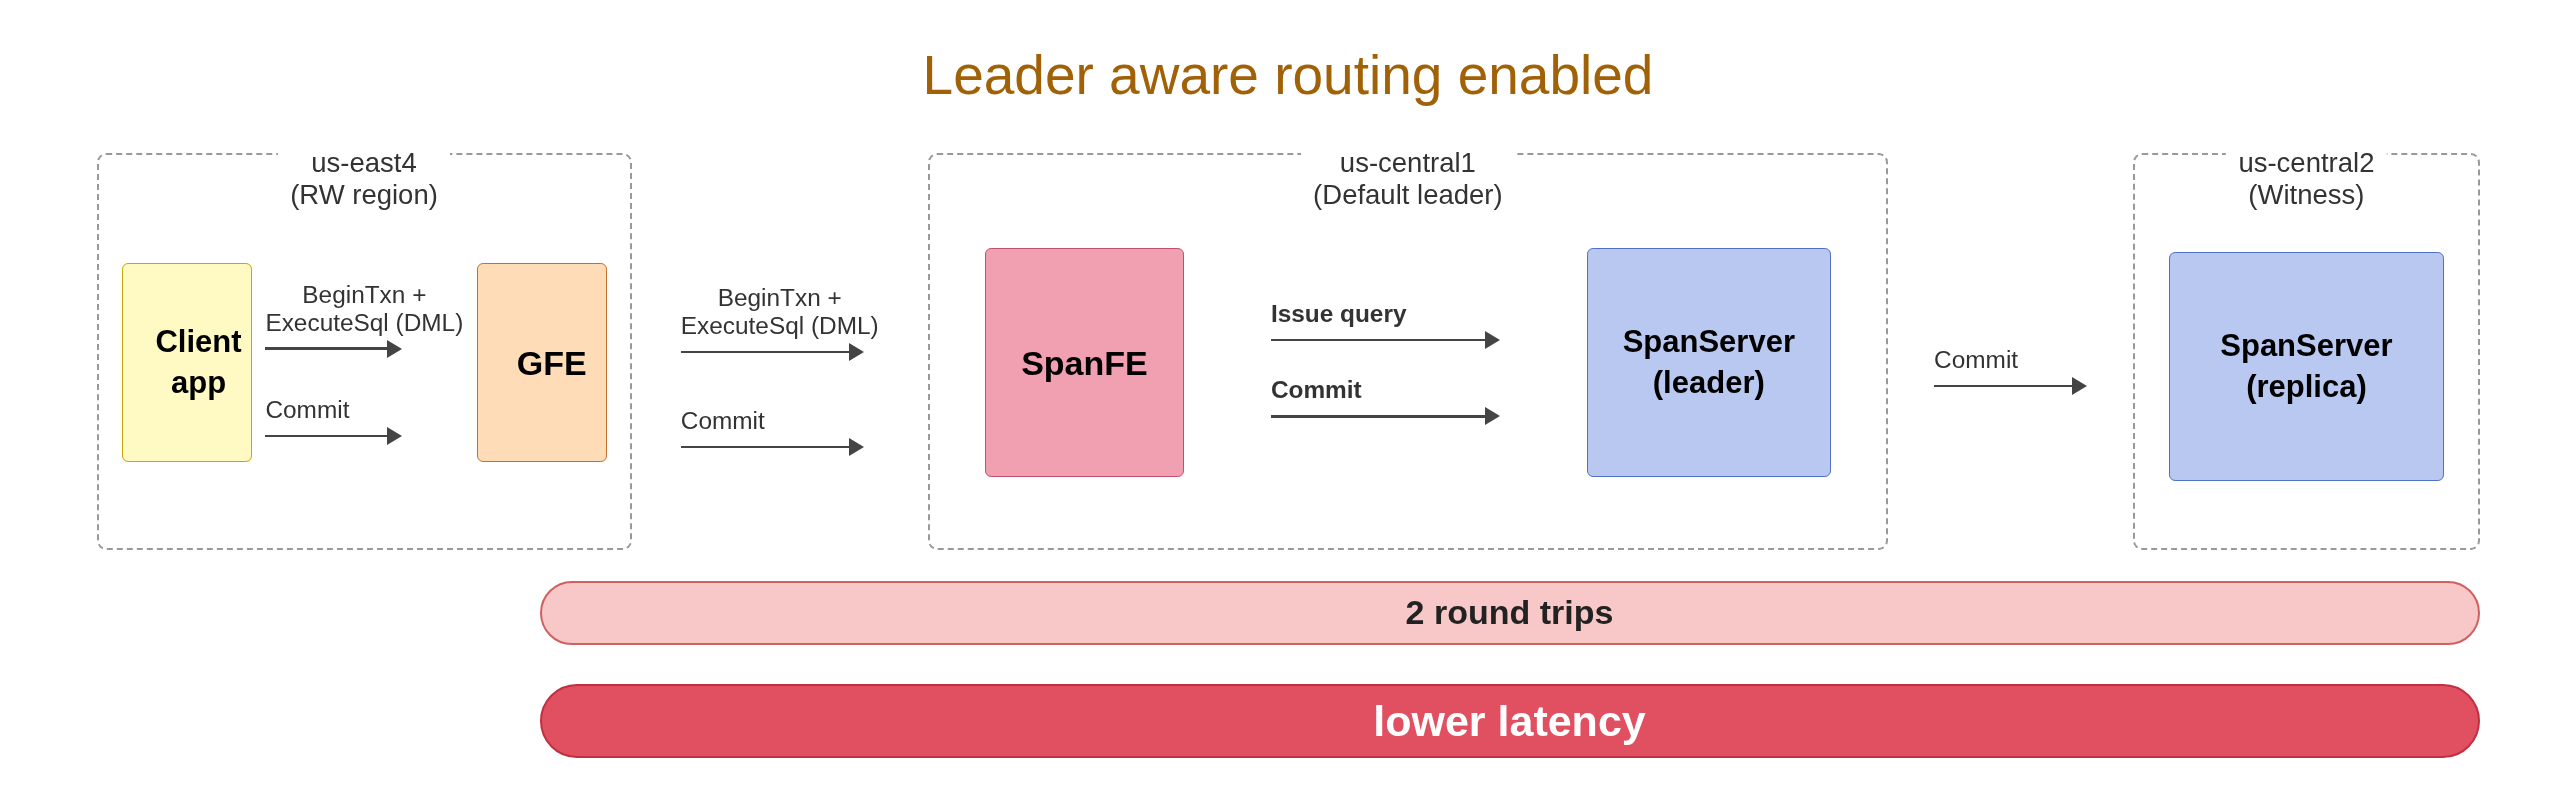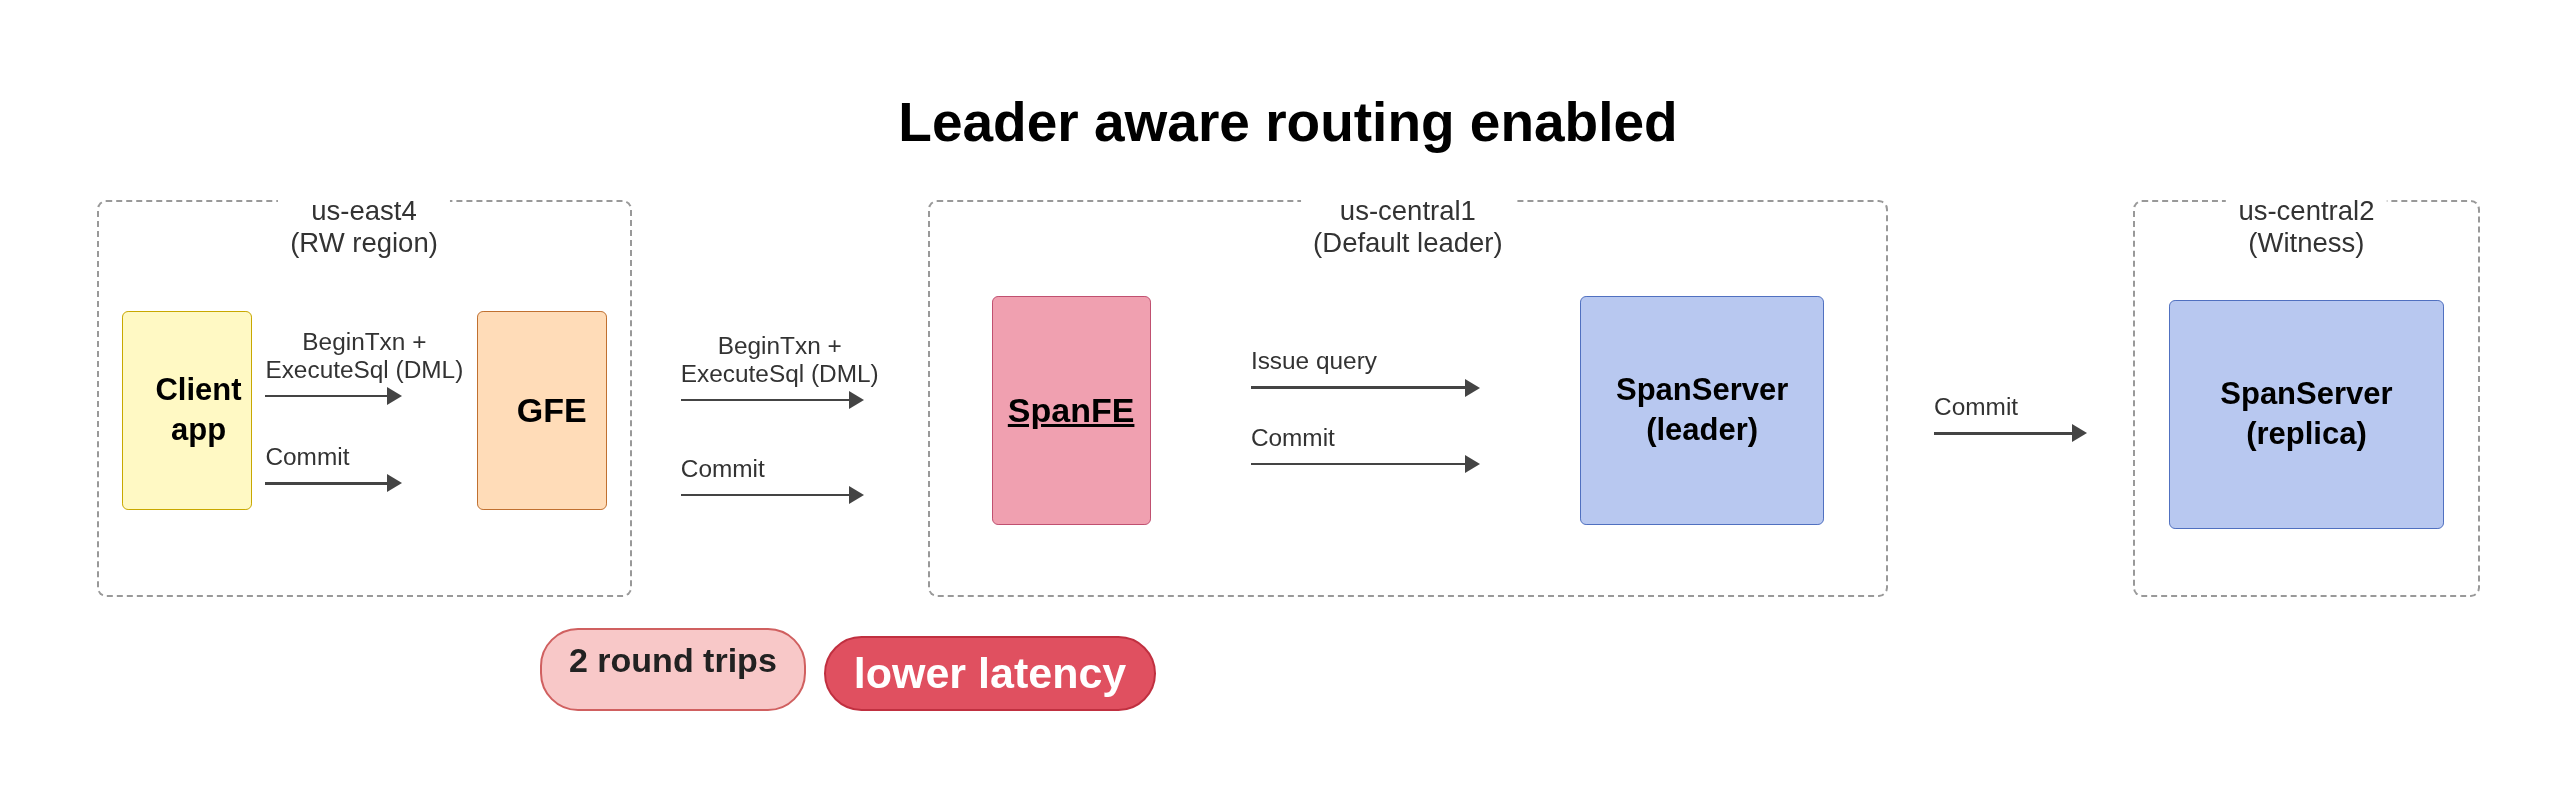--- a/index.html
+++ b/index.html
@@ -12,23 +12,23 @@
       align-items: center;
       justify-content: center;
     }
     .diagram-container {
       width: 2445px;
       padding: 31px;
     }
     .title {
       text-align: center;
       font-size: 55px;
-      font-weight: bold;
+      font-weight: normal;
       margin-bottom: 46px;
-      color: #000000;
+      color: #a16207;
     }
     
     .region-box {
       border: 2.3px dashed #999;
       border-radius: 9.2px;
       padding: 23px;
       position: relative;
     }
     .region-label {
       position: absolute;
@@ -89,24 +89,23 @@
       background: #ffdcb8;
       border-color: #c07030;
       width: 153px;
       height: 199px;
       font-size: 34px;
       padding-left: 20px;
     }
     .spanfe {
       background: #f0a0b0;
       border-color: #c05070;
-      width: 159px;
+      width: 199px;
       height: 229px;
       font-size: 34px;
-      text-decoration: underline;
     }
     .spanserver-leader {
       background: #b8c8f0;
       border-color: #5070c0;
       width: 244px;
       height: 229px;
       font-size: 31px;
     }
     .spanserver-replica {
       background: #b8c8f0;
@@ -159,22 +158,22 @@
     .arrow-row {
       display: flex;
       flex-direction: column;
       align-items: flex-start;
     }
     
     .badges-area {
       margin-top: 31px;
       margin-left: 443px;
       display: flex;
-      flex-direction: row;
-      gap: 18px;
+      flex-direction: column;
+      gap: 31px;
       text-align: center;
     }
     .badge {
       display: inline-block;
       padding: 10.7px 27.5px;
       border-radius: 38px;
       font-size: 34px;
       font-weight: bold;
       border: 2.3px solid;
     }
@@ -210,20 +209,21 @@
       padding-top: 38px;
     }
     
     .spanfe-to-spanserver {
       display: flex;
       flex-direction: column;
       justify-content: center;
       gap: 27.5px;
       padding: 0 23px;
       padding-top: 0;
+      font-weight: bold;
     }
     
     .inter-c1-c2 {
       display: flex;
       flex-direction: column;
       justify-content: center;
       padding: 0 15.3px;
       padding-top: 38px;
     }
   </style>

